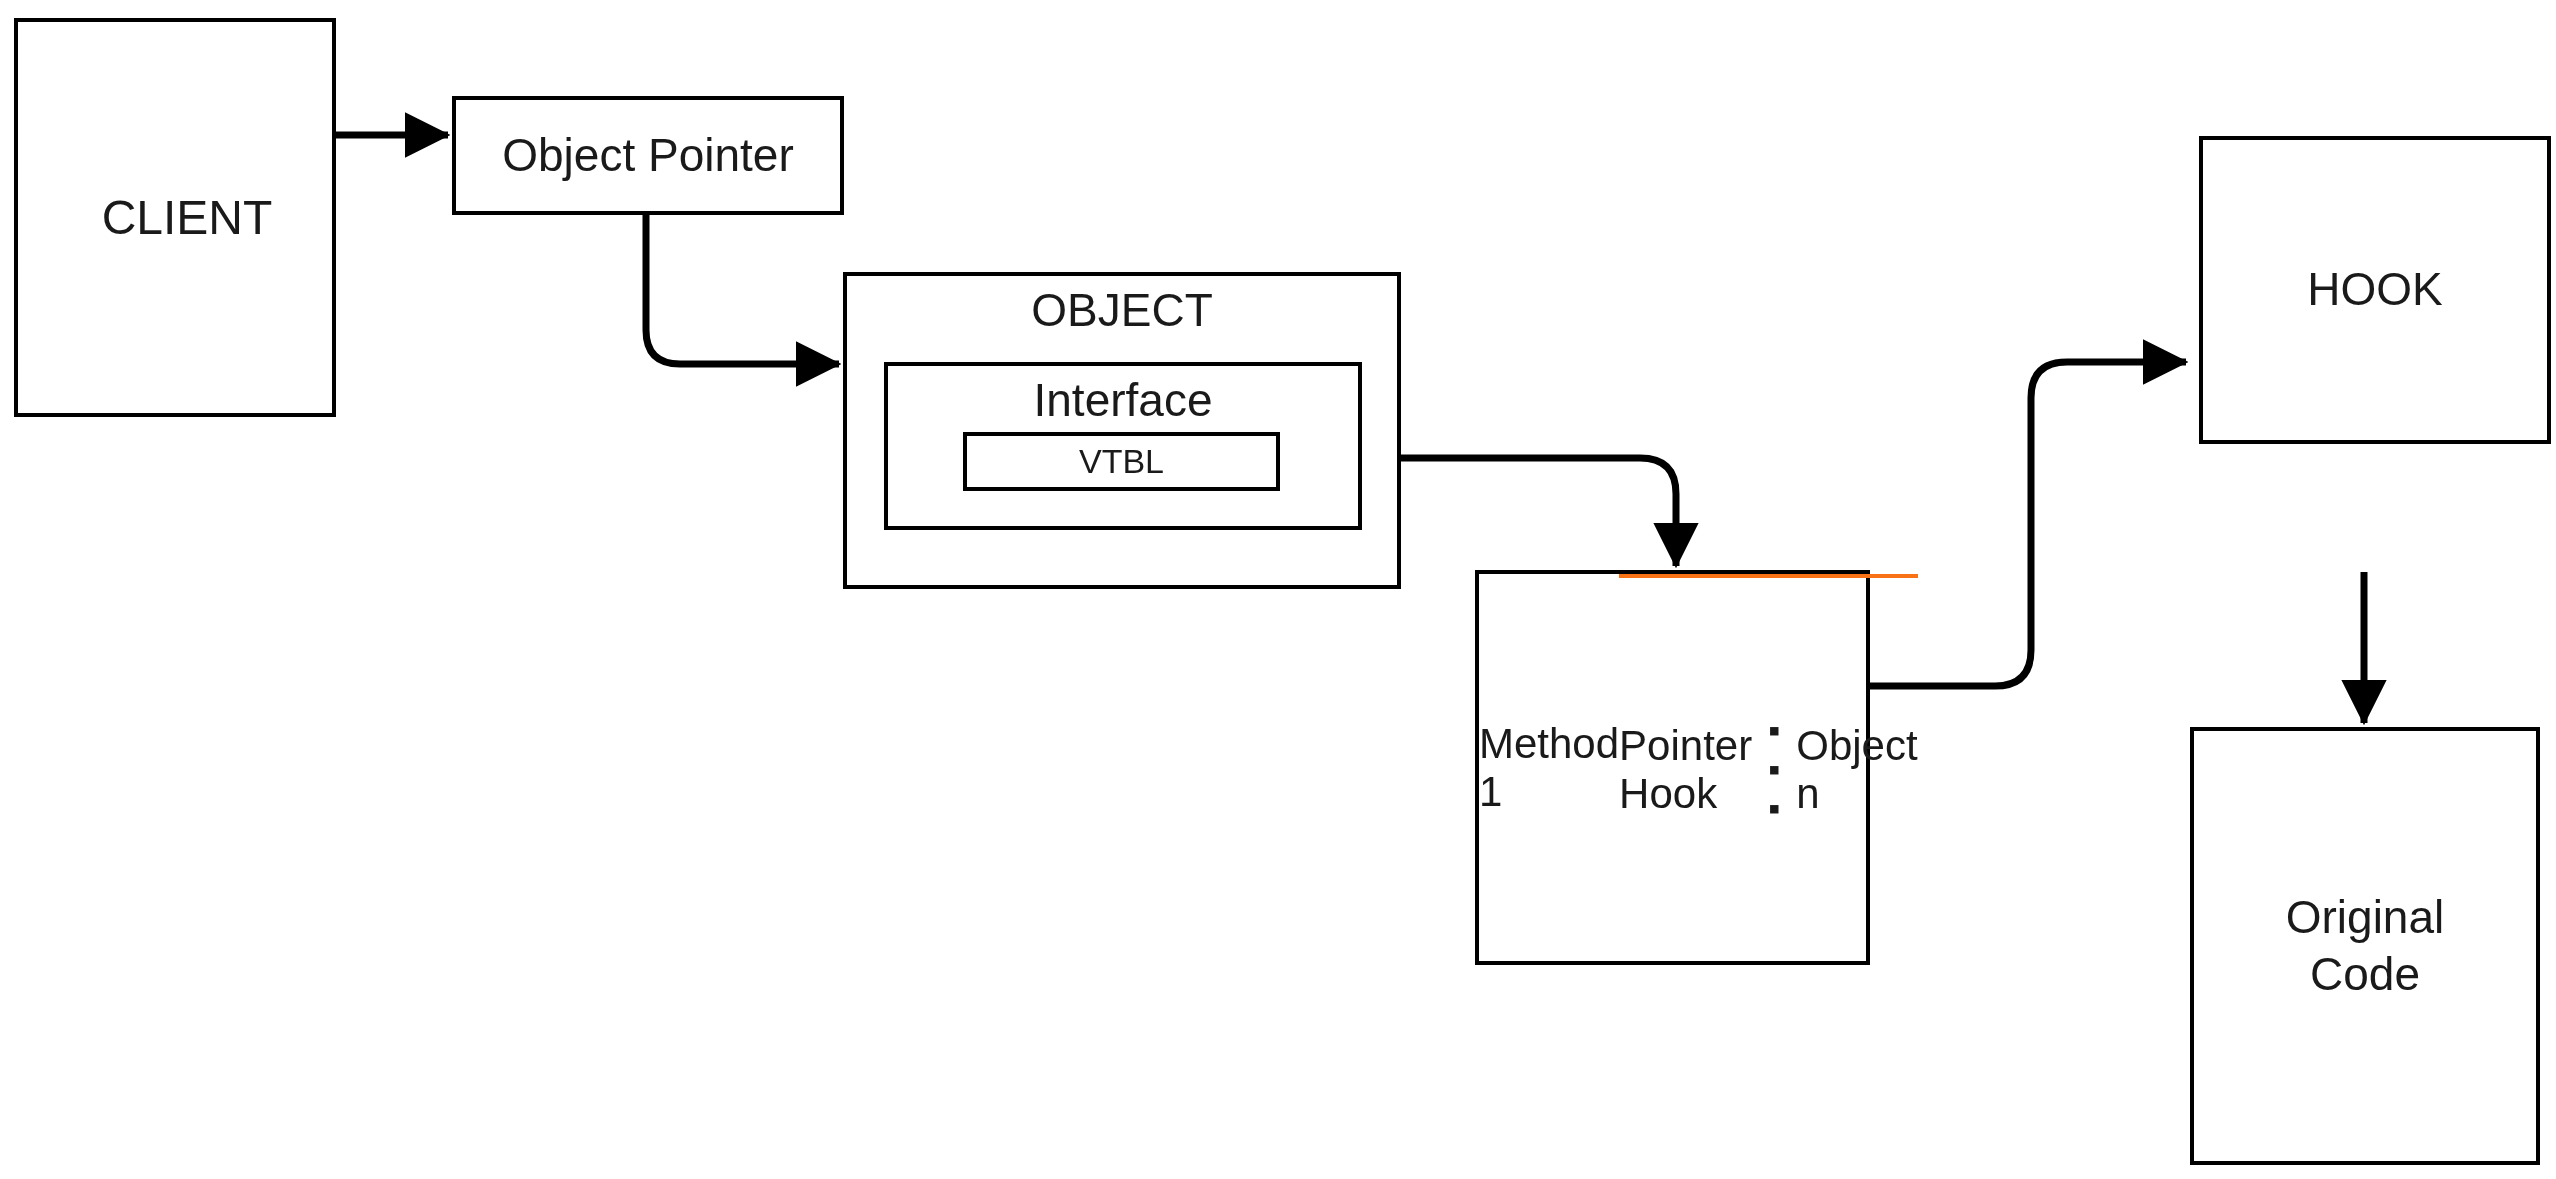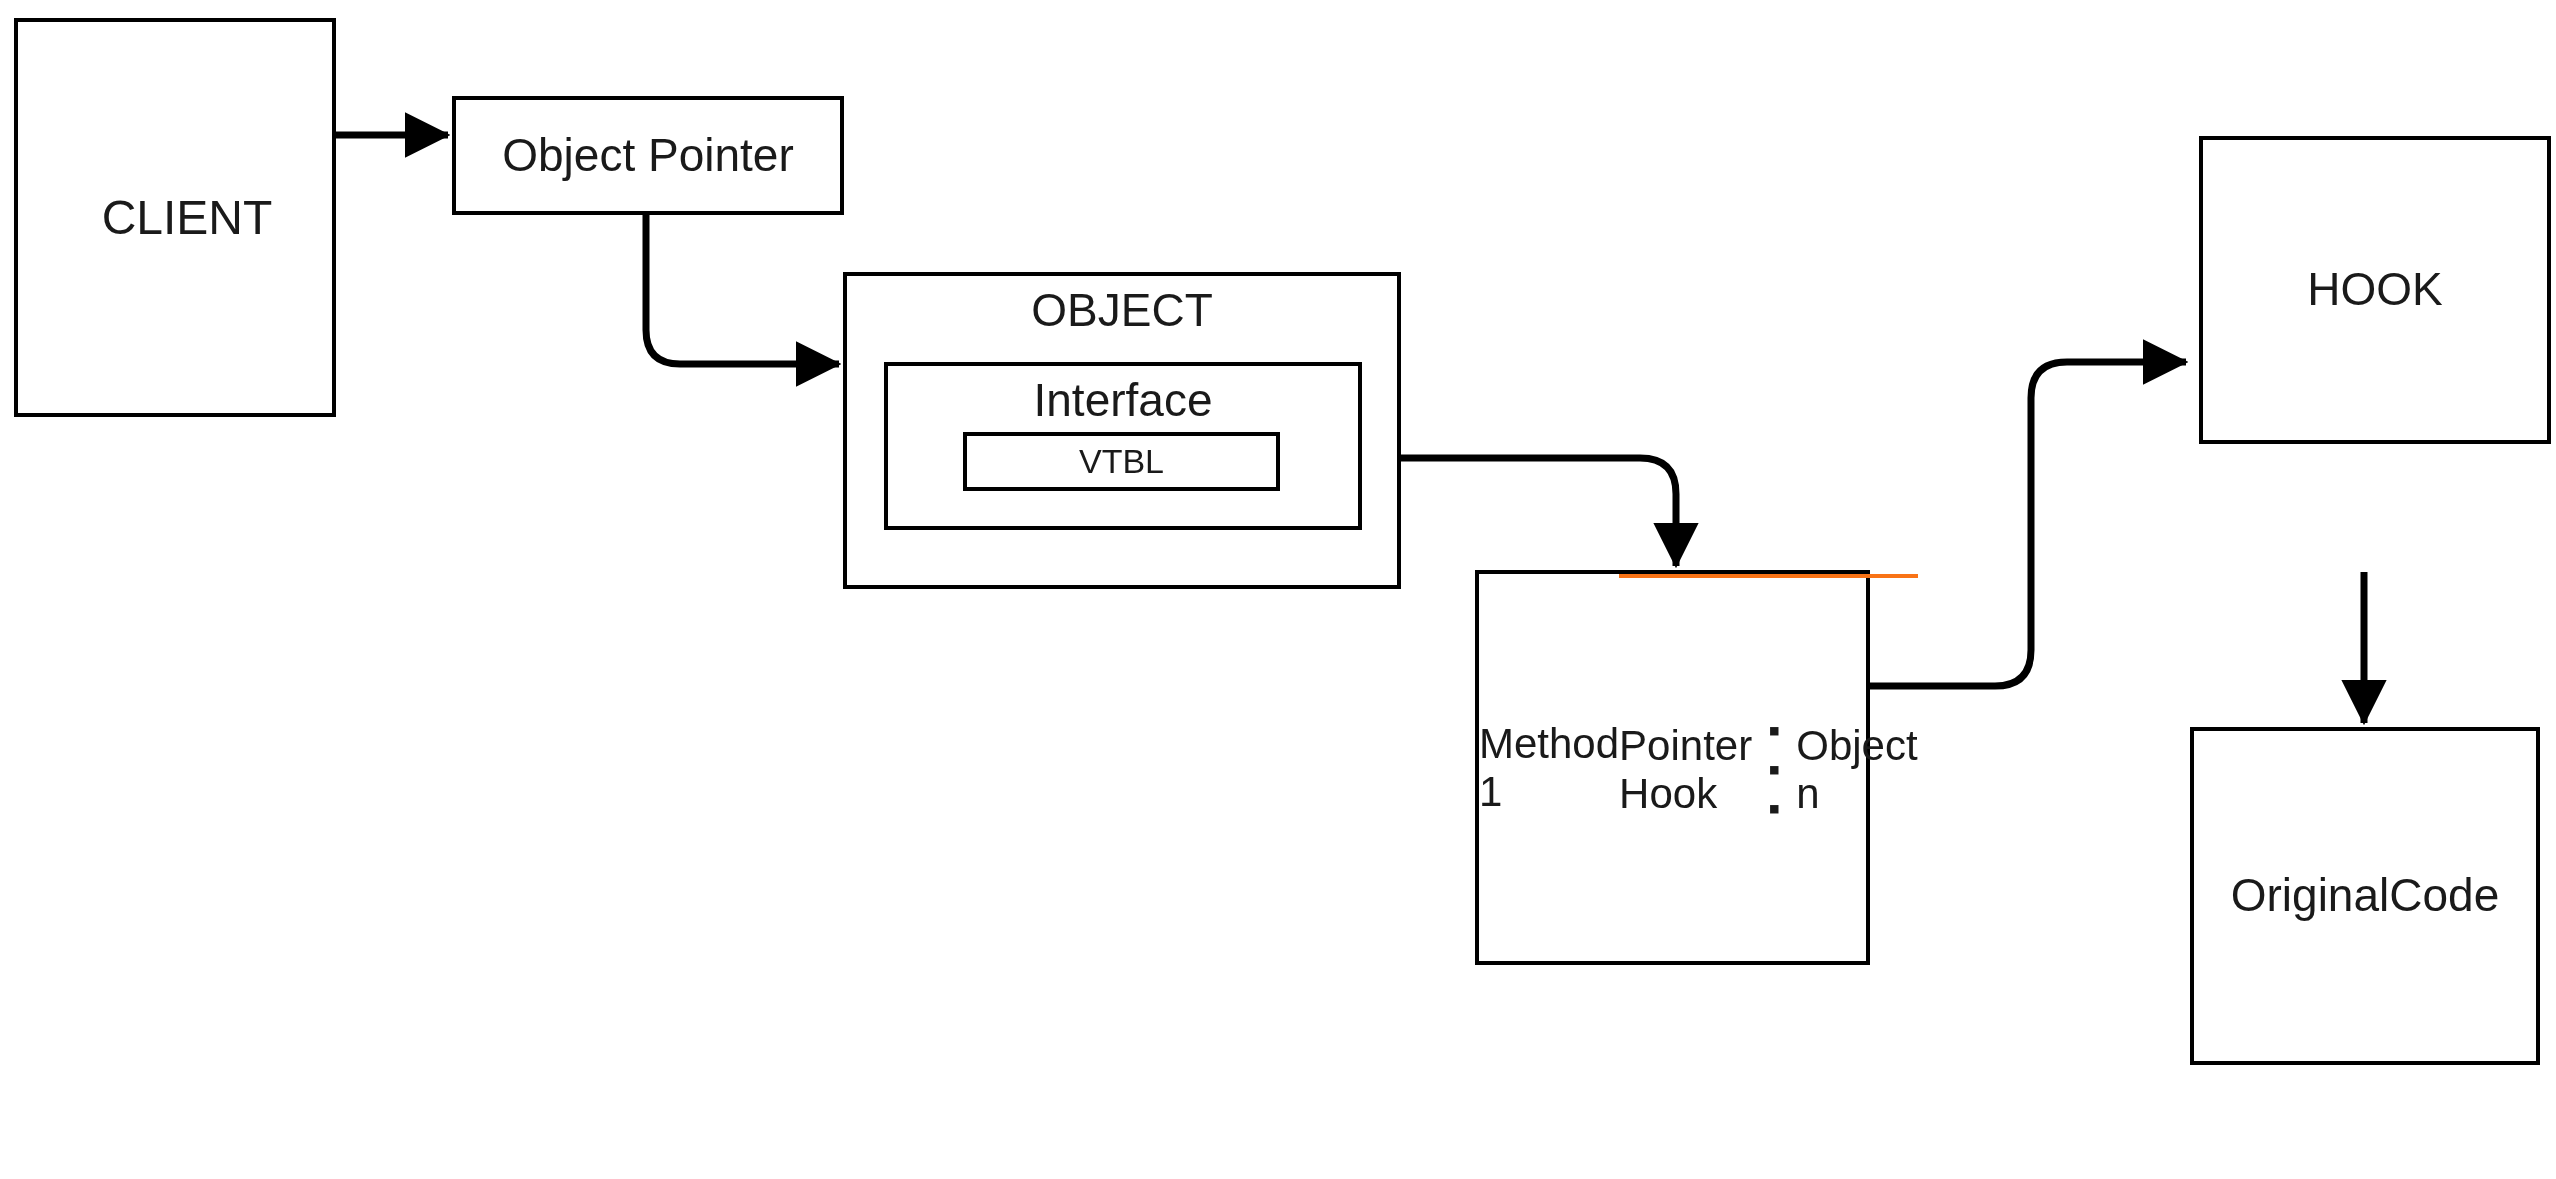--- a/index.html
+++ b/index.html
@@ -39,21 +39,21 @@
     align-items: flex-start;
     padding-top: 6px;
   }
   
   #client        { left: 14px;   top: 18px;   width: 322px; height: 399px; font-size: 48px; padding-left: 24px; }
   #objectPointer { left: 452px;  top: 96px;   width: 392px; height: 119px; }
   #objectBox     { left: 843px;  top: 272px;  width: 558px; height: 317px; }
   #interfaceBox  { left: 884px;  top: 362px;  width: 478px; height: 168px; }
   #vtblBox       { left: 963px;  top: 432px;  width: 317px; height: 59px;  font-size: 34px; }
   #hookBox       { left: 2190px; top: 136px;  width: 352px; height: 308px; margin-left: 9px; }
-  #originalCode  { left: 2190px; top: 727px;  width: 350px; height: 338px; flex-direction: row; }
+  #originalCode  { left: 2190px; top: 727px;  width: 350px; height: 438px; flex-direction: column; }
   #originalCode .line { display: block; }
 
   
   #methodTable {
     position: absolute;
     left: 1475px; top: 570px;
     width: 395px; height: 395px;
     box-sizing: border-box;
     background: #ffffff;
     border: 4px solid #000000;

